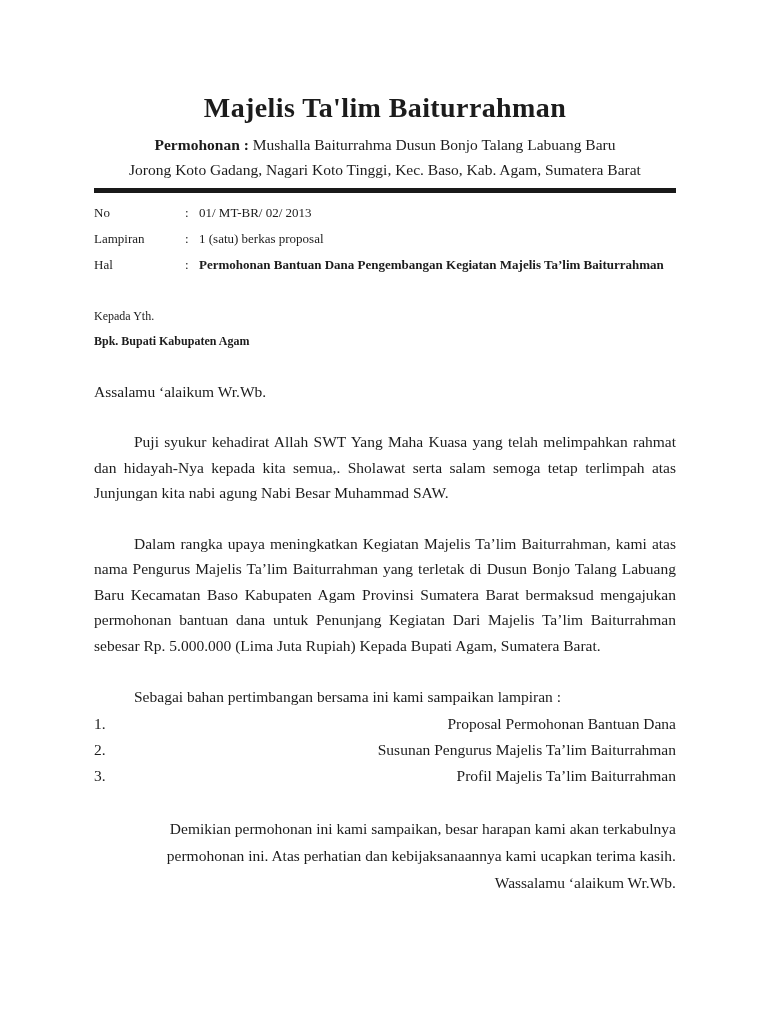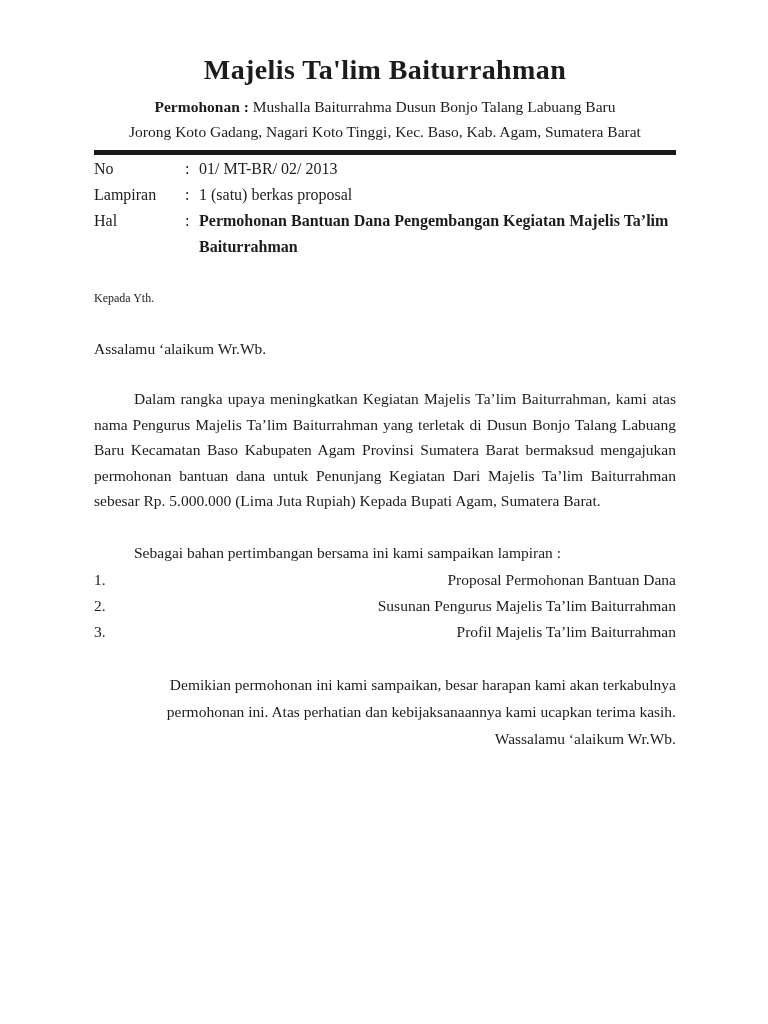--- a/index.html
+++ b/index.html
@@ -17,38 +17,38 @@
     background: #ffffff;
     overflow: hidden;
   }
   .content {
     position: absolute;
     left: 94px;
     top: 0;
     width: 582px;
   }
   
-  .letterhead { text-align: center; padding-top: 52px; }
+  .letterhead { text-align: center; padding-top: 90px; }
   .title {
     font-size: 28px;
     font-weight: bold;
     letter-spacing: 0.4px;
     line-height: 36px;
   }
   .sek { margin-top: 10px; font-size: 15.5px; }
   .addr { margin-top: 7px; font-size: 15.5px; }
   .bold { font-weight: bold; }
   .rule {
     margin-top: 9px;
     height: 5px;
     background: #191919;
     width: 100%;
   }
   
-  .meta { margin-top: 1px; font-size: 16px; }
+  .meta { margin-top: 7px; font-size: 13px; }
   .meta-row { display: flex; line-height: 26px; }
   .meta-label { width: 91px; flex: none; }
   .meta-colon { width: 14px; flex: none; }
   .meta-value { flex: 1; }
   
   .recipient { margin-top: 26px; font-size: 12px; line-height: 25px; }
   
   .salutation { margin-top: 25px; font-size: 15.5px; line-height: 25px; }
   .para {
     margin-top: 25px;
@@ -99,24 +99,26 @@
       </div>
       <div class="meta-row">
         <div class="meta-label">Hal</div>
         <div class="meta-colon">:</div>
         <div class="meta-value bold">Permohonan Bantuan Dana Pengembangan Kegiatan Majelis Ta’lim Baiturrahman</div>
       </div>
     </section>
 
     <section class="recipient">
       <p>Kepada Yth.</p>
+      <p class="bold">Bpk. Bupati Kabupaten Agam</p>
     </section>
 
     <p class="salutation">Assalamu ‘alaikum Wr.Wb.</p>
 
+    <p class="para">Puji syukur kehadirat Allah SWT Yang Maha Kuasa yang telah melimpahkan rahmat dan hidayah-Nya kepada kita semua,. Sholawat serta salam semoga tetap terlimpah atas Junjungan kita nabi agung Nabi Besar Muhammad SAW.</p>
 
     <p class="para">Dalam rangka upaya meningkatkan Kegiatan Majelis Ta’lim Baiturrahman, kami atas nama Pengurus Majelis Ta’lim Baiturrahman yang terletak di Dusun Bonjo Talang Labuang Baru Kecamatan Baso Kabupaten Agam Provinsi Sumatera Barat bermaksud mengajukan permohonan bantuan dana untuk Penunjang Kegiatan Dari Majelis Ta’lim Baiturrahman sebesar Rp. 5.000.000 (Lima Juta Rupiah) Kepada Bupati Agam, Sumatera Barat.</p>
 
     <p class="attach-intro">Sebagai bahan pertimbangan bersama ini kami sampaikan lampiran :</p>
 
     <div class="attach-list">
       <div class="attach-row">
         <div class="attach-num">1.</div>
         <div class="attach-text">Proposal Permohonan Bantuan Dana</div>
       </div>

